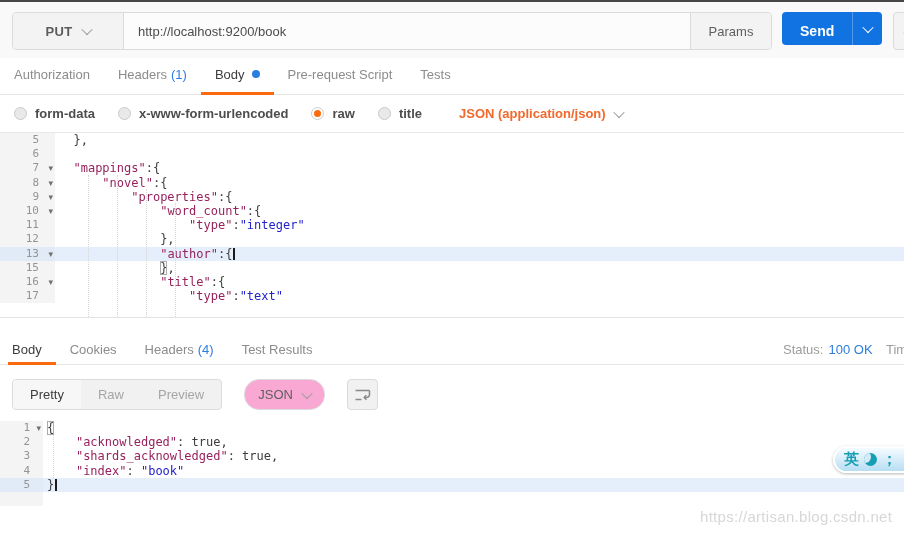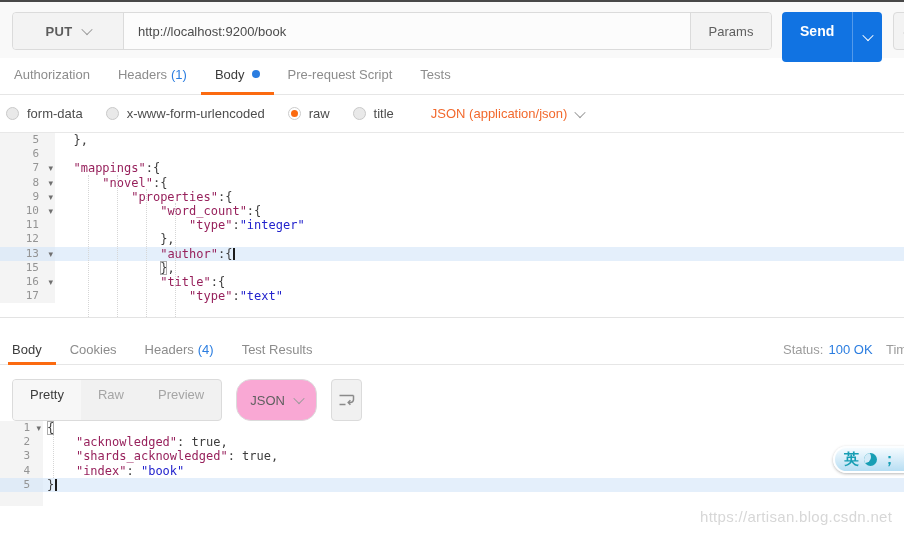--- a/index.html
+++ b/index.html
@@ -17,38 +17,38 @@
   .method{width:110px;background:#f3f3f3;border-right:1px solid #dbdbdb;border-radius:4px 0 0 4px;
     display:flex;align-items:center;justify-content:center;gap:10px;cursor:pointer;}
   .method-label{font-size:13px;font-weight:600;color:#5c5c5c;letter-spacing:.4px;text-align:center;}
   .caret{width:7px;height:7px;border-right:1.6px solid #9a9a9a;border-bottom:1.6px solid #9a9a9a;
     display:inline-block;transform:rotate(45deg) translate(-1px,-1px);}
   .caret.white{border-color:#fff;}
   .url-input{flex:1;border:none;outline:none;background:transparent;padding:0 14px;
     font-size:13px;color:#4c4c4c;font-family:"Liberation Sans",sans-serif;}
   .params-btn{width:80px;background:#f3f3f3;border-left:1px solid #dbdbdb;border-radius:0 4px 4px 0;
     display:flex;align-items:center;justify-content:center;font-size:13px;color:#5f5f5f;cursor:pointer;}
-  .send-btn{position:absolute;left:782px;top:12px;width:100px;height:50px;background:#1173e2;
+  .send-btn{position:absolute;left:782px;top:12px;width:100px;height:33px;background:#1173e2;
     border-radius:4px;display:flex;color:#fff;cursor:pointer;}
   .send-main{width:71px;text-align:center;line-height:38px;font-size:14px;font-weight:bold;}
   .send-caret{width:29px;border-left:1px solid rgba(255,255,255,.28);display:flex;align-items:center;justify-content:center;}
   .save-btn{position:absolute;left:893px;top:12px;width:70px;height:38px;box-sizing:border-box;
     background:#f3f3f3;border:1px solid #dbdbdb;border-radius:4px;font-size:13px;color:#5f5f5f;
     line-height:36px;padding-left:9px;}
   
   .req-tabs{position:absolute;top:58px;left:0;right:0;height:36px;border-bottom:1px solid #e6e6e6;
     display:flex;align-items:stretch;}
   .tab{padding:0 14px;line-height:34px;font-size:13px;color:#8c8c8c;position:relative;cursor:pointer;white-space:nowrap;}
   .tab.active{color:#3c3c3c;}
   .req-tabs .tab.active::after{content:"";position:absolute;left:0;right:0;bottom:-1px;height:3px;background:#fb6a10;}
   .badge{color:#2b7de0;margin-left:4px;}
   .dot{display:inline-block;width:8px;height:8px;border-radius:50%;background:#2b7de0;margin-left:7px;vertical-align:1px;}
   
   .body-type-row{position:absolute;top:95px;left:0;right:0;height:37px;border-bottom:1px solid #e8e8e8;
-    display:flex;align-items:center;padding-left:6px;}
+    display:flex;align-items:center;padding-left:14px;font-weight:bold;}
   .radio-item{display:flex;align-items:center;gap:8px;margin-right:23px;cursor:pointer;}
   .radio{width:13px;height:13px;border-radius:50%;background:#e9e9e9;border:1px solid #c9c9c9;box-sizing:border-box;position:relative;}
   .radio.checked{background:#fff;border-color:#cccccc;}
   .radio.checked::after{content:"";position:absolute;left:2px;top:2px;width:7px;height:7px;border-radius:50%;background:#fb6a10;}
   .radio-label{font-size:13px;color:#4d4d4d;}
   .raw-format{display:flex;align-items:center;gap:9px;margin-left:14px;cursor:pointer;justify-content:space-between;}
   .raw-format-label{font-size:13px;color:#f2692d;}
   
   .editor{position:absolute;left:0;right:0;overflow:hidden;background:#fff;}
   #req-editor{top:133px;height:184px;border-bottom:1px solid #e3e3e3;}
@@ -70,21 +70,21 @@
   .guide{position:absolute;border-left:1px dotted #d6d6d6;pointer-events:none;z-index:3;}
   
   .resp-tabs{position:absolute;top:338px;left:0;right:0;height:26px;border-bottom:1px solid #e6e6e6;
     display:flex;padding-left:8px;}
   .resp-tabs .tab{line-height:24px;}
   .resp-tabs .tab:first-child{padding:0 14px 0 4px;}
   .resp-tabs .tab.active::after{content:"";position:absolute;left:0;right:0;bottom:-1px;height:3px;background:#fb6a10;}
   .status-cluster{position:absolute;left:783px;top:338px;line-height:24px;font-size:13px;color:#9c9c9c;white-space:nowrap;}
   .status-value{color:#2b7de0;margin-left:5px;}
   .time-cluster{position:absolute;left:886px;top:338px;line-height:24px;font-size:13px;color:#9c9c9c;white-space:nowrap;}
-  .resp-toolbar{position:absolute;top:379px;left:12px;height:42px;display:flex;gap:14px;}
+  .resp-toolbar{position:absolute;top:379px;left:12px;height:31px;display:flex;gap:22px;}
   .view-group{display:flex;border:1px solid #dbdbdb;background:#f1f1f1;border-radius:4px;overflow:hidden;}
   .view{padding:0 17px;line-height:29px;font-size:13px;color:#a5a5a5;cursor:pointer;}
   .view.active{color:#3c3c3c;background:#f7f7f7;}
   .fmt-select{border:1px solid #dbdbdb;background:#f9a8d4;border-radius:15px;display:flex;align-items:center;
     gap:10px;padding:0 13px;font-size:13px;color:#5f5f5f;cursor:pointer;}
   .wrap-btn{width:31px;box-sizing:border-box;border:1px solid #dbdbdb;background:#f1f1f1;border-radius:4px;
     display:flex;align-items:center;justify-content:center;cursor:pointer;}
   
   .watermark{position:absolute;left:700px;top:508px;font-size:15px;color:#d7d7d7;letter-spacing:.3px;}
   .ime-pill{position:absolute;top:446px;left:833px;width:86px;height:27px;box-sizing:border-box;

